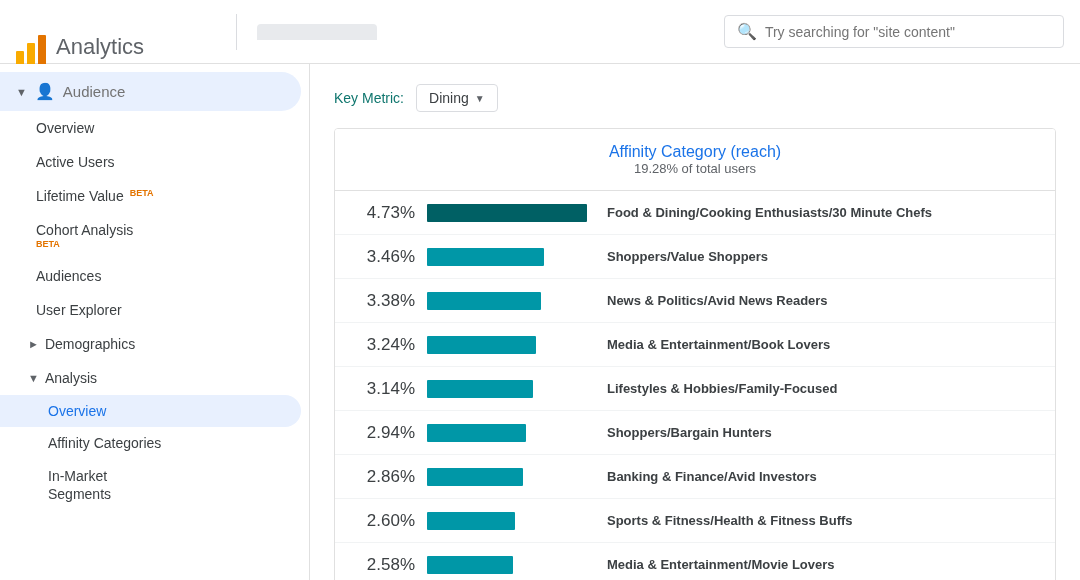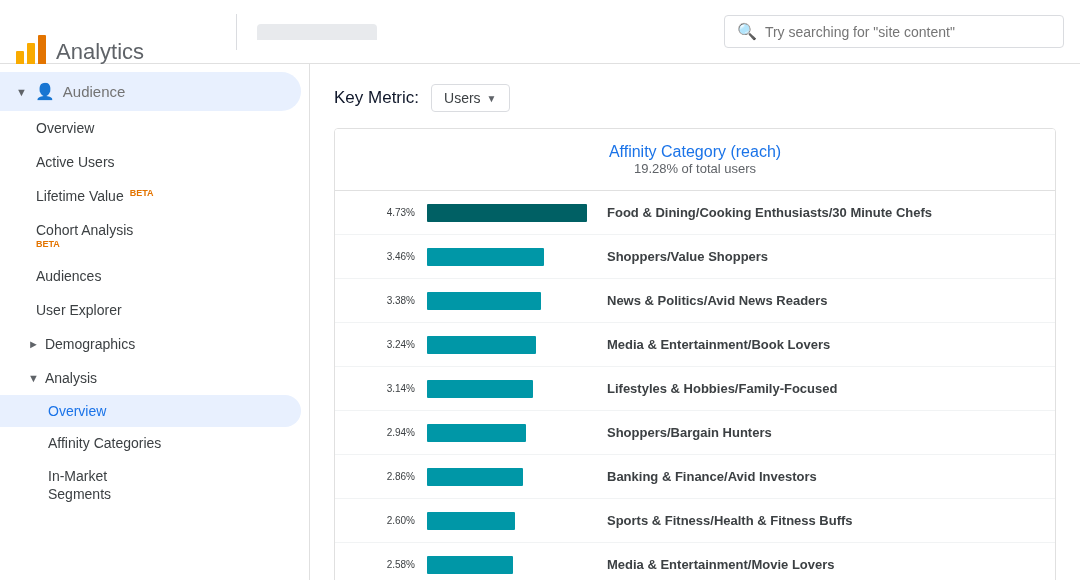--- a/index.html
+++ b/index.html
@@ -9,21 +9,21 @@
     .header {
       display: flex;
       align-items: center;
       height: 64px;
       border-bottom: 1px solid #e0e0e0;
       padding: 0 16px;
       gap: 12px;
     }
     .logo-area {
       display: flex;
-      align-items: flex-end;
+      align-items: center;
       gap: 10px;
       min-width: 200px;
       margin-top: 30px;
     }
     .logo-bars {
       display: flex;
       align-items: flex-end;
       gap: 3px;
       height: 36px;
     }
@@ -177,22 +177,22 @@
       padding: 20px 24px;
       overflow-y: auto;
     }
     .key-metric-row {
       display: flex;
       align-items: center;
       gap: 12px;
       margin-bottom: 16px;
     }
     .key-metric-label {
-      font-size: 17px;
-      color: #0f172a;
+      font-size: 14px;
+      color: #0f766e;
       font-weight: 500;
     }
     .metric-dropdown {
       display: flex;
       align-items: center;
       gap: 6px;
       border: 1px solid #dadce0;
       border-radius: 4px;
       padding: 5px 12px;
       cursor: pointer;
@@ -228,21 +228,21 @@
     .data-row {
       display: flex;
       align-items: center;
       padding: 8px 20px;
       border-bottom: 1px solid #f1f3f4;
       min-height: 44px;
     }
     .data-row:last-child { border-bottom: none; }
     .percent-val {
       width: 60px;
-      font-size: 10px;
+      font-size: 17px;
       color: #3c4043;
       text-align: right;
       margin-right: 12px;
     }
     .bar-container {
       width: 160px;
       height: 18px;
       margin-right: 20px;
       position: relative;
     }
@@ -313,21 +313,21 @@
     </div>
     <div class="sidebar-child-item active">Overview</div>
     <div class="sidebar-child-item">Affinity Categories</div>
     <div class="sidebar-child-item" style="line-height:1.3;">In-Market<br>Segments</div>
   </div>
 
   <div class="content">
     <div class="key-metric-row">
       <span class="key-metric-label">Key Metric:</span>
       <div class="metric-dropdown">
-        <span>Users</span>
+        <span>Dining</span>
         <span class="dropdown-arrow">▼</span>
       </div>
     </div>
 
     <div class="table-container">
       <div class="table-header-row">
         <span class="table-title">Affinity Category (reach)</span>
         <span class="total-users-text">19.28% of total users</span>
       </div>
       <div id="data-rows-container">

